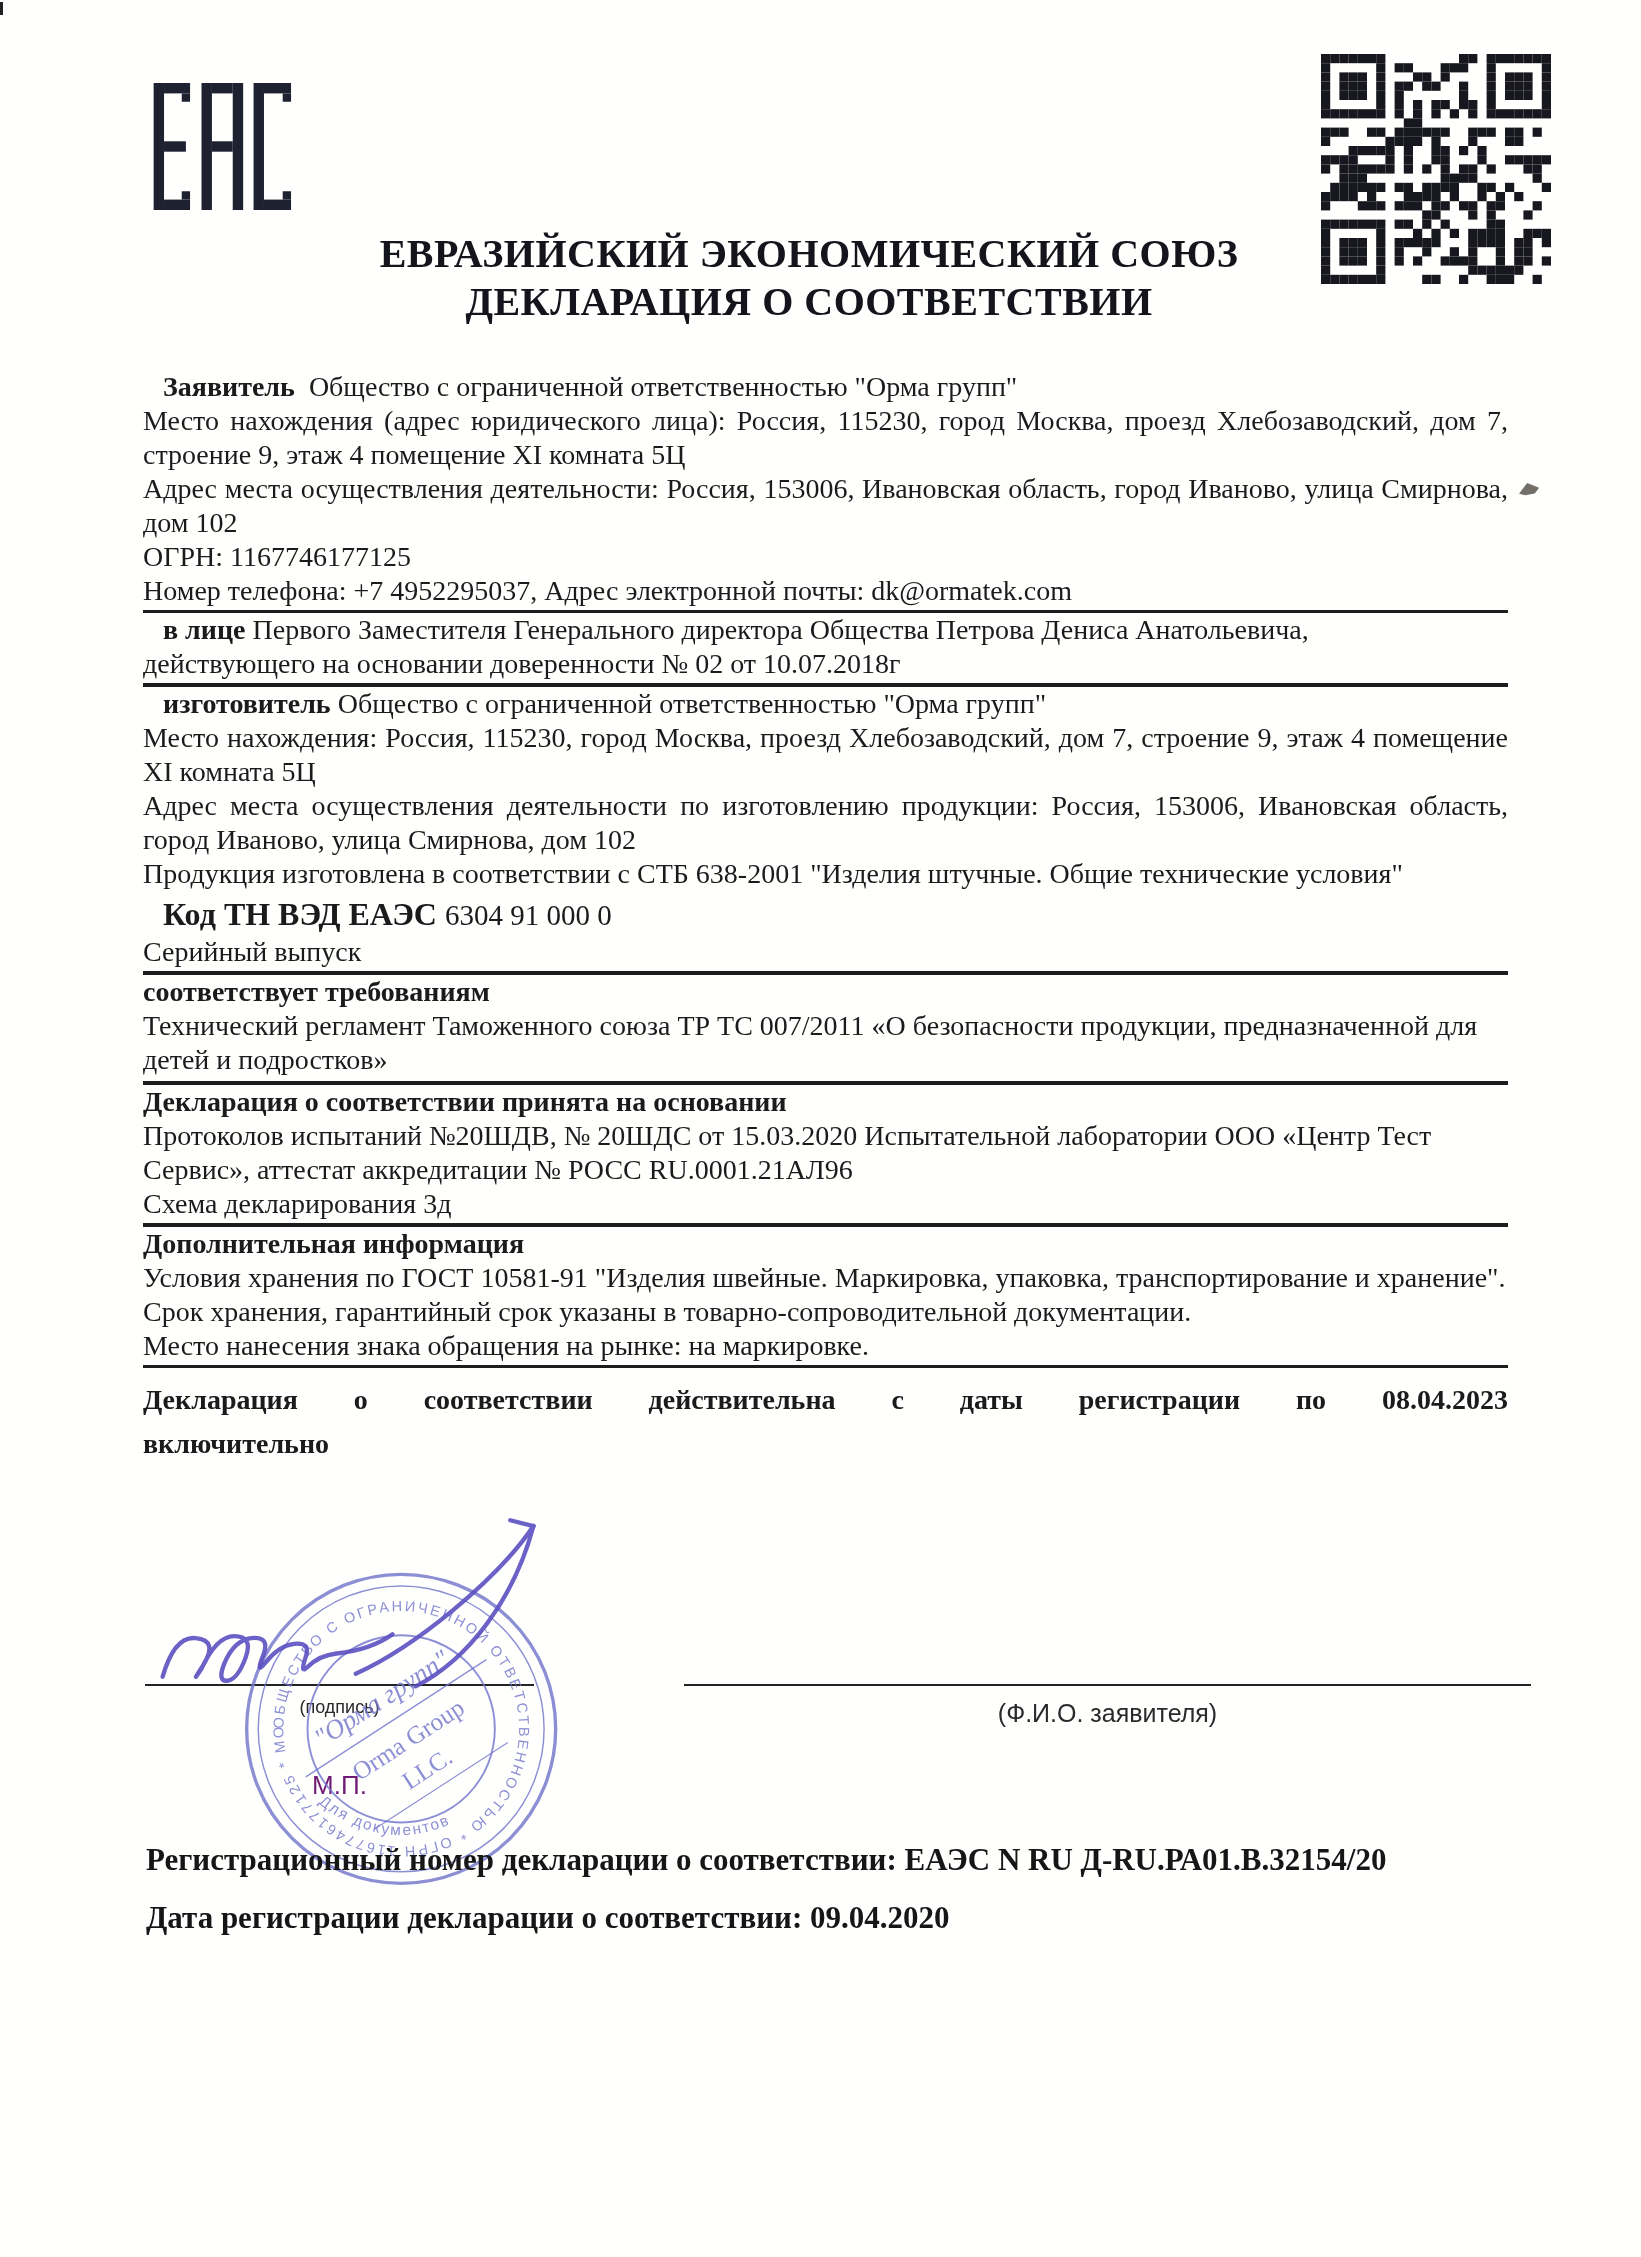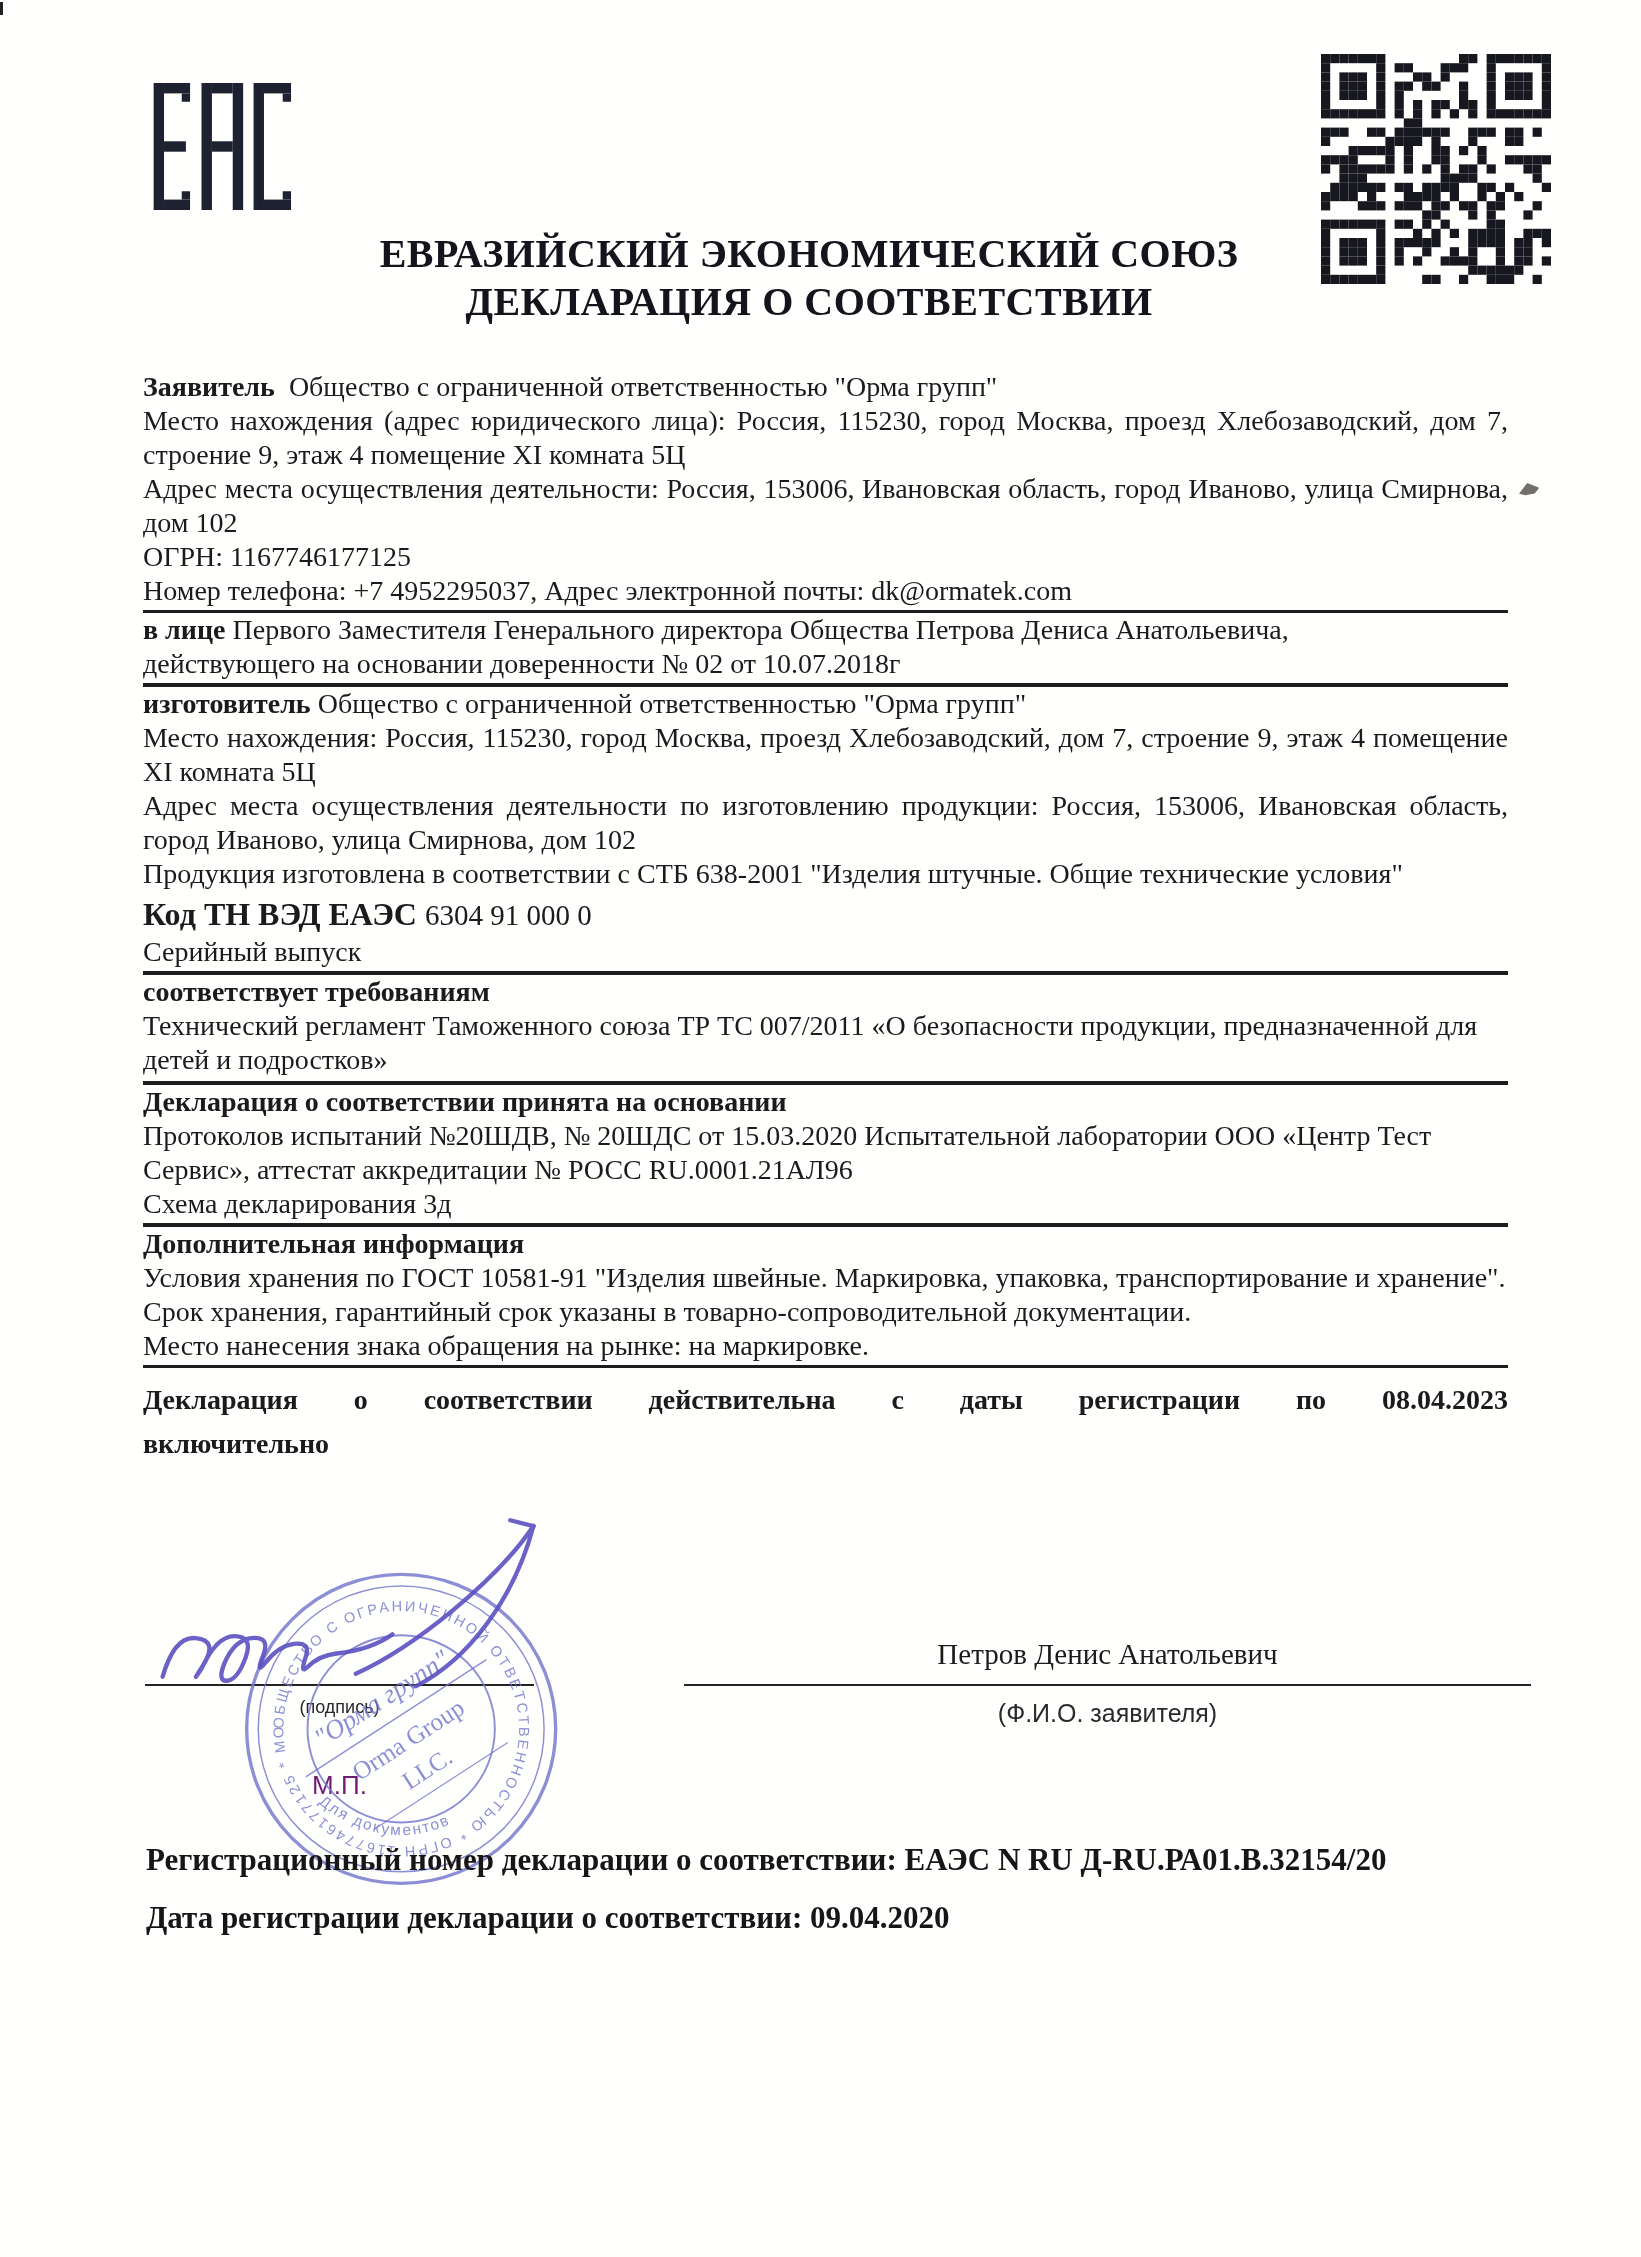--- a/index.html
+++ b/index.html
@@ -10,21 +10,21 @@
   }
   
   .eac-logo{position:absolute;left:153px;top:83px;}
   .qr{position:absolute;left:1321px;top:54px;width:230px;height:230px;}
   .title{position:absolute;left:143px;top:230px;width:1332px;text-align:center;
     font-weight:bold;font-size:40px;line-height:48px;color:#14141c;letter-spacing:0.5px;}
   
   .main{position:absolute;left:143px;top:370px;width:1365px;font-size:28px;line-height:34px;}
   .main p{margin:0;text-align:justify;}
   .main p.nj{text-align:left;}
-  b.lbl{font-weight:bold;}
+  b.lbl{font-weight:bold;margin-left:20px;}
   .rule{height:3.9px;background:#1d1d1d;margin-top:1.9px;}
   .rule.thin{height:2.9px;}
   .mt8{margin-top:7.7px;} .mt10{margin-top:9.7px;} .mt6{margin-top:5.8px;}
   .mt18{margin-top:17.4px;} .mt4{margin-top:3.9px;}
   .tnved{font-size:32px;line-height:39px;margin-top:4.8px !important;}
   .tnved .code{font-weight:normal;font-size:29px;}
   .heading{font-weight:bold;}
   .validity{font-weight:bold;line-height:44px;margin-top:9.7px !important;
     text-align:justify;text-align-last:justify;}
   .validity .l2{display:block;text-align:left;text-align-last:left;}
@@ -441,21 +441,20 @@
 
     <div class="rule"></div>
 
     <p class="validity"><span>Декларация о соответствии действительна с даты регистрации по 08.04.2023</span><span class="l2">включительно</span></p>
   </div>
 
   <div class="sigline sig-left-line"></div>
   <div class="sigline sig-right-line"></div>
   <div class="sign-caption">(подпись)</div>
   <div class="mp-caption">М.П.</div>
-  <div class="fio-name">Петров Денис Анатольевич</div>
   <div class="fio-caption">(Ф.И.О. заявителя)</div>
 
   <div class="stamp-wrap">
     <svg width="618" height="454" viewBox="0 0 640 470">
       <g stroke="#7477cc" fill="none" opacity="0.82">
         <circle cx="315" cy="240" r="160" stroke-width="3.5"></circle>
         <circle cx="315" cy="240" r="148" stroke-width="1.5"></circle>
         <circle cx="315" cy="240" r="97" stroke-width="2"></circle>
       </g>
       <defs>

